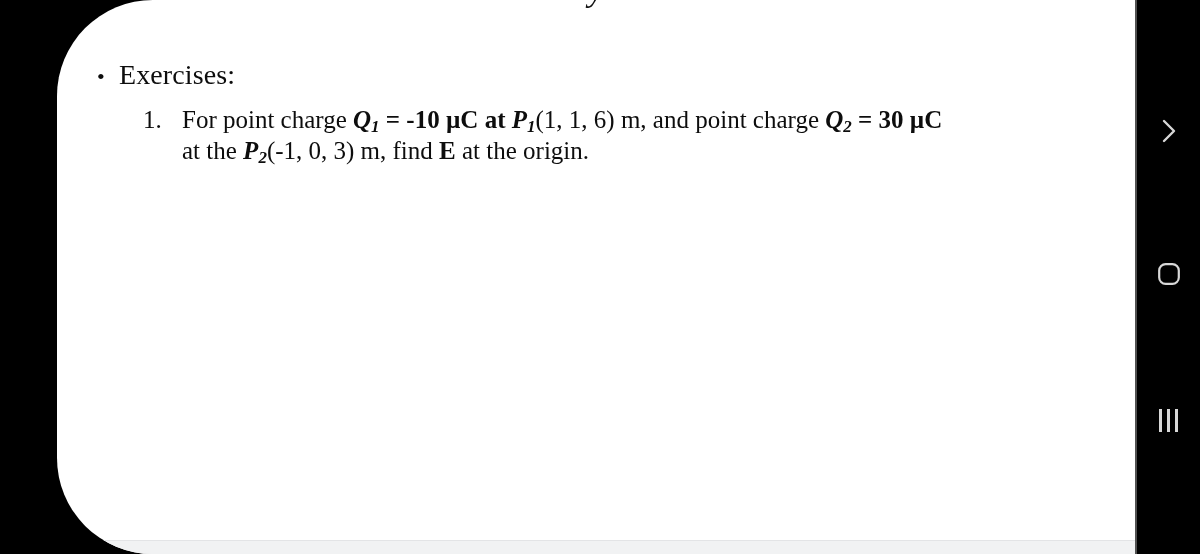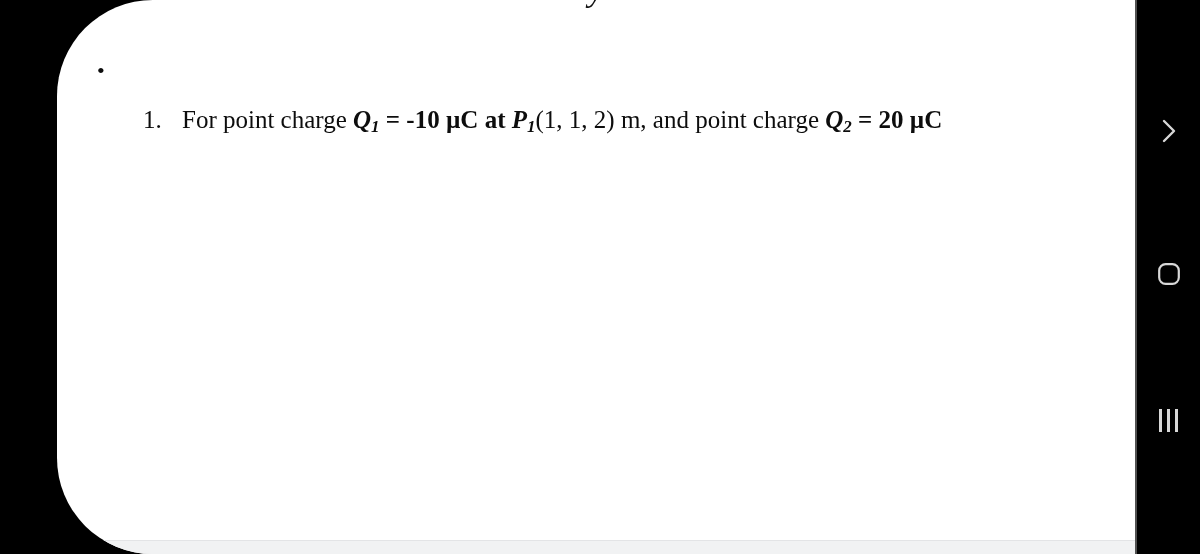--- a/index.html
+++ b/index.html
@@ -173,28 +173,30 @@
 <div id="screen">
 
   <div id="slide-card">
 
     <div id="cut-line-above">y</div>
 
     <div id="slide-content">
 
       <div class="bullet-row">
         <span class="bullet-dot">•</span>
+        <span class="bullet-text">Exercises:</span>
       </div>
 
       <div class="num-row">
         <span class="num-marker">1.</span>
 
         <span class="num-body">
-          <span class="ln"><span>For point charge </span><i class="var"><span>Q</span><sub class="it">1</sub></i><span class="eq"> = -10 µC at </span><i class="var"><span>P</span><sub class="it">1</sub></i><span>(1, 1, 2) m, and point charge </span><i class="var"><span>Q</span><sub class="it">2</sub></i><span class="eq"> = 20 µC</span></span>
-
+          <span class="ln"><span>For point charge </span><i class="var"><span>Q</span><sub class="it">1</sub></i><span class="eq"> = -10 µC at </span><i class="var"><span>P</span><sub class="it">1</sub></i><span>(1, 1, 6) m, and point charge </span><i class="var"><span>Q</span><sub class="it">2</sub></i><span class="eq"> = 30 µC</span></span>
+
+          <span class="ln"><span>at the </span><i class="var"><span>P</span><sub class="it">2</sub></i><span>(-1, 0, 3) m, find </span><b class="vec">E</b><span> at the origin.</span></span>
         </span>
       </div>
 
     </div>
 
     <div id="slide-bottom-strip"></div>
   </div>
 
   <div id="nav-divider"></div>
 

